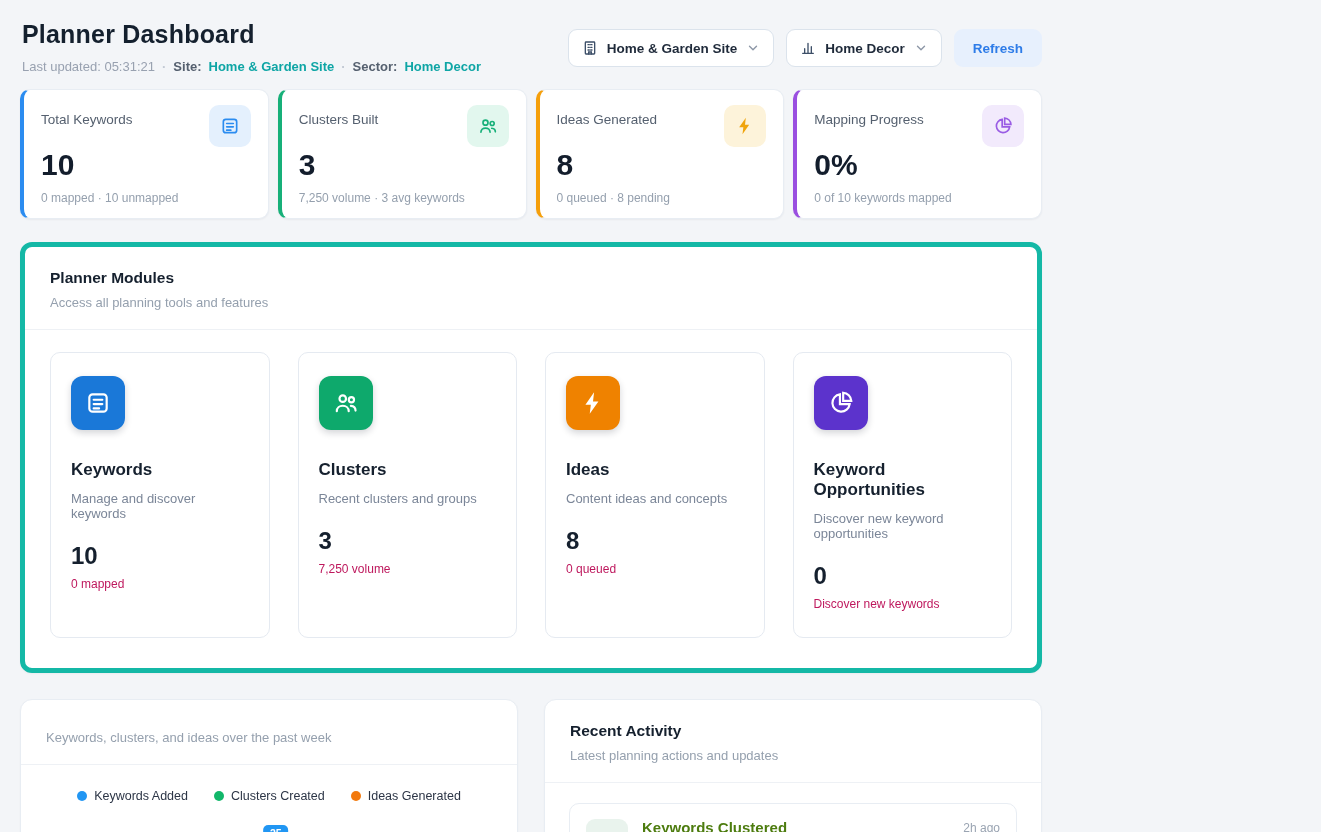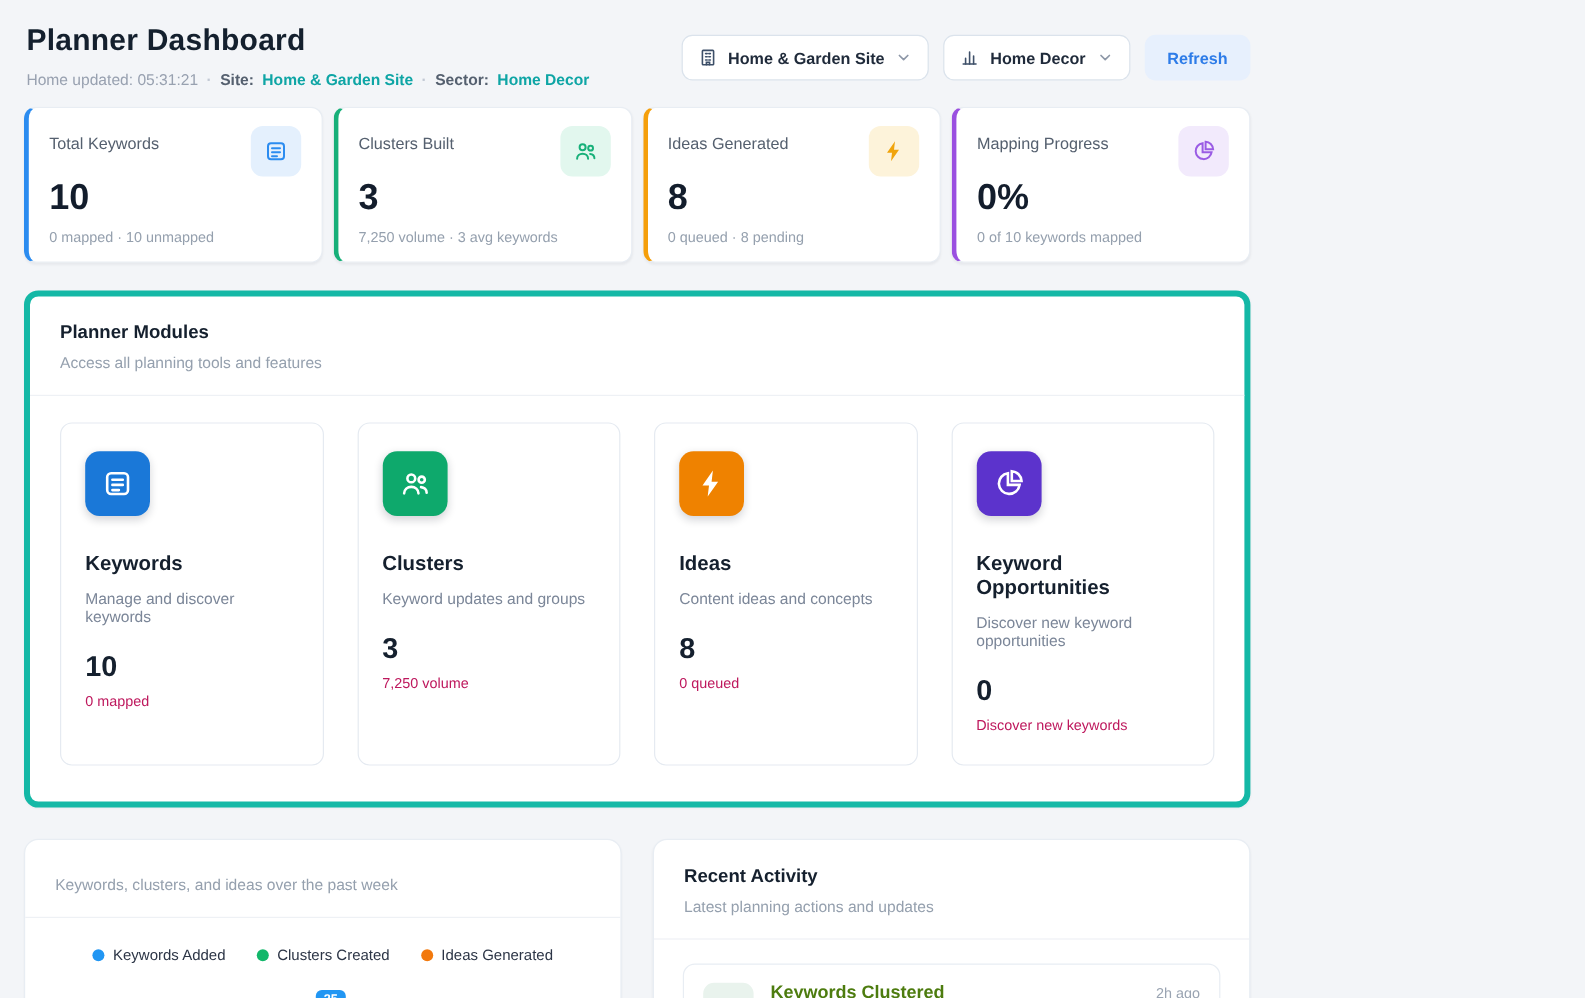--- a/index.html
+++ b/index.html
@@ -90,21 +90,21 @@
 </style>
 </head>
 <body>
 
 <div class="page">
 
   <header class="topbar">
     <div>
       <h1 class="page-title">Planner Dashboard</h1>
       <div class="meta">
-        <span>Home updated: 05:31:21</span>
+        <span>Last updated: 05:31:21</span>
         <span class="sep">·</span>
         <span class="lbl">Site:</span>
         <a class="link">Home &amp; Garden Site</a>
         <span class="sep">·</span>
         <span class="lbl">Sector:</span>
         <a class="link">Home Decor</a>
       </div>
     </div>
     <div class="head-right">
       <button class="picker">
@@ -225,21 +225,21 @@
       <div class="module-card">
         <div class="module-ic ic m-green">
           <svg viewBox="0 0 24 24" fill="none" stroke="currentColor" stroke-width="2" stroke-linecap="round">
               <circle cx="9" cy="8" r="3"></circle>
               <path d="M3.5 19.5c0-3 2.5-5 5.5-5s5.5 2 5.5 5"></path>
               <circle cx="17" cy="9" r="2.4"></circle>
               <path d="M16.5 14.7c2.4.2 4.3 1.8 4.3 4.3"></path>
             </svg>
         </div>
         <div class="module-title">Clusters</div>
-        <div class="module-desc">Keyword updates and groups</div>
+        <div class="module-desc">Recent clusters and groups</div>
         <div class="module-value">3</div>
         <div class="module-detail">7,250 volume</div>
       </div>
 
       <div class="module-card">
         <div class="module-ic ic m-orange">
           <svg viewBox="0 0 24 24" fill="currentColor">
               <path d="M13 2L5 13.5h5L9 22l8-11.5h-5L13 2z"></path>
             </svg>
         </div>

